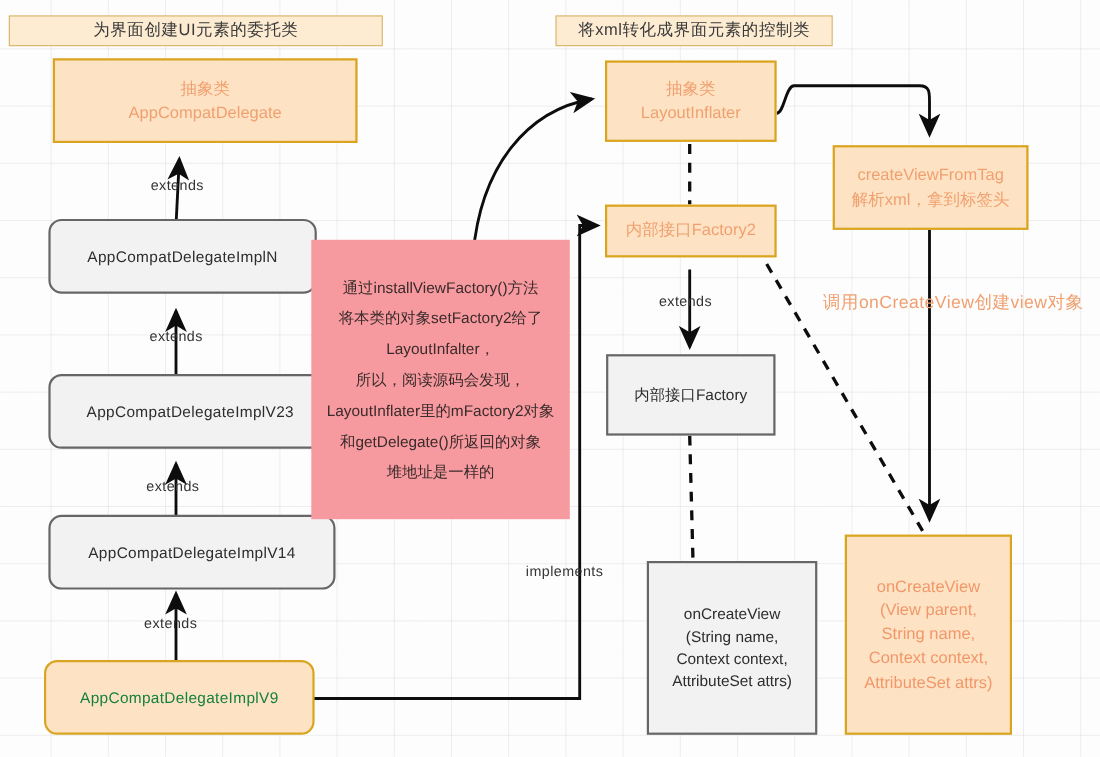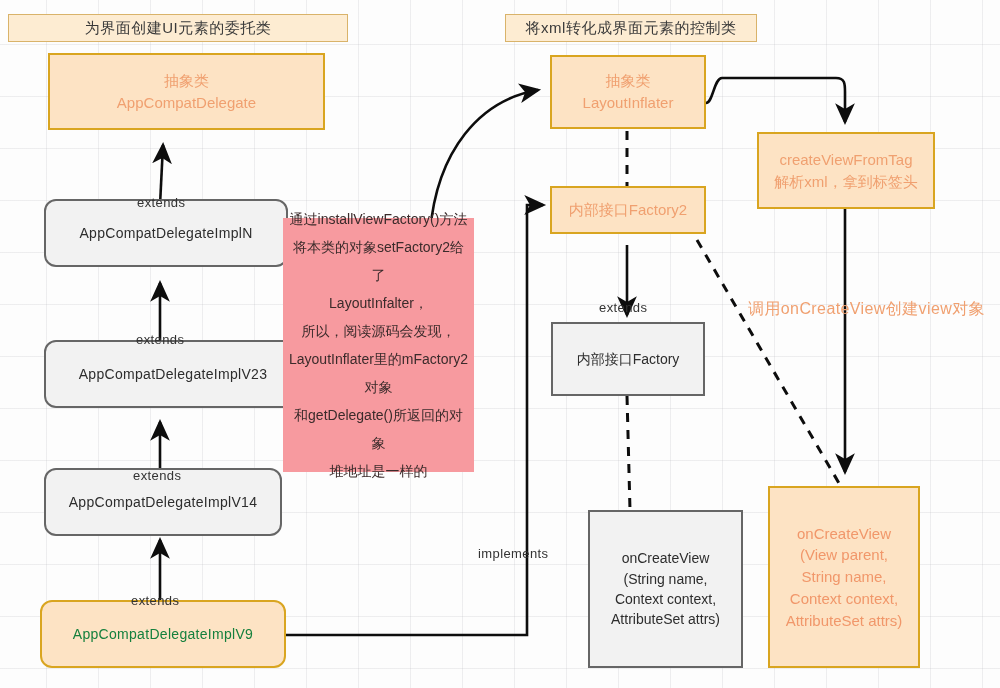--- a/index.html
+++ b/index.html
@@ -78,21 +78,20 @@
     font-size:14px;
     line-height:2.0;
     padding:8px 6px;
   }
   .edge-label{
     position:absolute;
     font-size:13px;
     color:#333;
     white-space:nowrap;
     letter-spacing:.4px;
-    margin-top:34px;
   }
   .edge-label.orange-txt{color:#f0a070;font-size:16px;}
   svg.wires{position:absolute;left:0;top:0;width:1000px;height:688px;pointer-events:none;}
   .ln{stroke:#0d0d0d;stroke-width:2.6;fill:none;}
   .ln-d{stroke:#0d0d0d;stroke-width:3;fill:none;stroke-dasharray:9 8;stroke-linecap:butt;}
 </style>
 </head>
 <body>
 
 <div id="canvas">
@@ -132,21 +131,21 @@
 
   <div class="box orange" style="left:48px;top:53px;width:277px;height:77px;">
     <span>抽象类</span>
     <span>AppCompatDelegate</span>
   </div>
 
   <div class="box grey-round" style="left:44px;top:199px;width:244px;height:68px;">AppCompatDelegateImplN</div>
 
   <div class="box grey-round" style="left:44px;top:340px;width:258px;height:68px;">AppCompatDelegateImplV23</div>
 
-  <div class="box grey-round" style="left:44px;top:468px;width:238px;height:68px;">AppCompatDelegateImplV14</div>
+  <div class="box grey-round" style="left:44px;top:468px;width:261px;height:68px;">AppCompatDelegateImplV14</div>
 
   <div class="box orange-round strong" style="left:40px;top:600px;width:246px;height:68px;">AppCompatDelegateImplV9</div>
 
   <div class="box orange" style="left:550px;top:55px;width:156px;height:74px;">
     <span>抽象类</span>
     <span>LayoutInflater</span>
   </div>
 
   <div class="box orange" style="left:550px;top:186px;width:156px;height:48px;">内部接口Factory2</div>
 
@@ -161,21 +160,21 @@
 (String name,
 Context context,
 AttributeSet attrs)</div>
 
   <div class="box orange strong" style="left:768px;top:486px;width:152px;height:182px;">onCreateView
 (View parent,
 String name,
 Context context,
 AttributeSet attrs)</div>
 
-  <div class="box note" style="left:283px;top:218px;width:191px;height:254px;">通过installViewFactory()方法
+  <div class="box note" style="left:283px;top:218px;width:235px;height:254px;">通过installViewFactory()方法
 将本类的对象setFactory2给了
 LayoutInfalter，
 所以，阅读源码会发现，
 LayoutInflater里的mFactory2对象
 和getDelegate()所返回的对象
 堆地址是一样的</div>
 
   <div class="edge-label" style="left:137px;top:161px;">extends</div>
   <div class="edge-label" style="left:136px;top:298px;">extends</div>
   <div class="edge-label" style="left:133px;top:434px;">extends</div>

